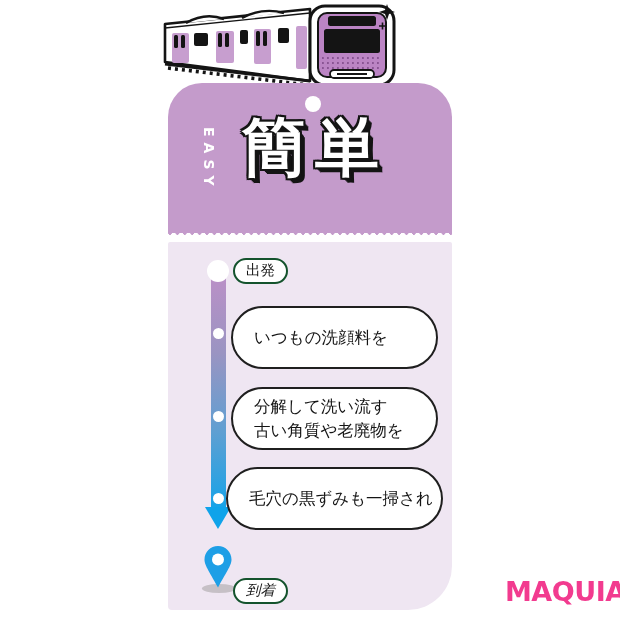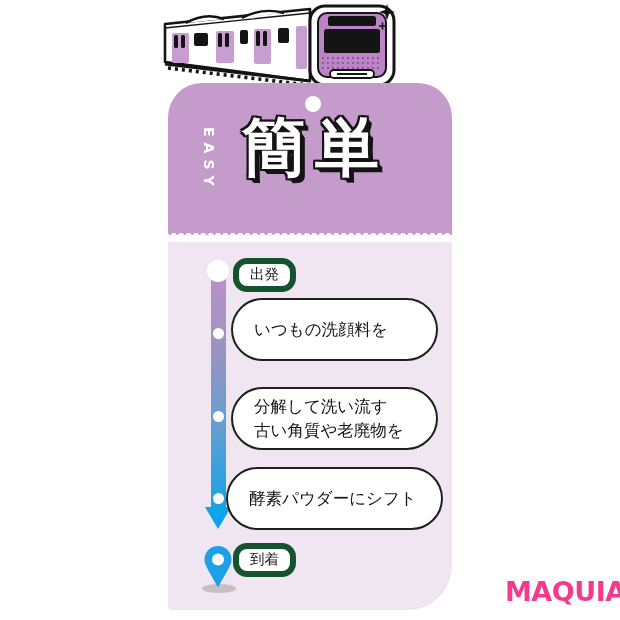--- a/index.html
+++ b/index.html
@@ -56,33 +56,33 @@
     border-left:13px solid transparent;border-right:13px solid transparent;
     border-top:22px solid #0FA3EA;
   }
   .tl-dot{width:11px;height:11px;border-radius:50%;background:#ffffff;left:213px;}
   .tl-dot.d1{top:328px;} .tl-dot.d2{top:411px;} .tl-dot.d3{top:493px;}
 
   .pin-shadow{left:202px;top:584px;width:34px;height:9px;border-radius:50%;background:#C6C0C6;}
   .pin{left:200px;top:545px;}
 
   .pill{
-    background:#ffffff;border:6px solid #14532d;border-radius:14px;
+    background:#ffffff;border:2px solid #14532d;border-radius:14px;
     padding:1px 11px 2px 11px;font-size:14.5px;line-height:1.3;color:#141414;white-space:nowrap;
   }
   .pill.start{left:233px;top:258px;}
-  .pill.end{left:233px;top:543px;}
+  .pill.end{left:233px;top:578px;font-style:italic;}
 
   .bubble{
     background:#ffffff;border:2.2px solid #1F1F1F;border-radius:32px;
     height:63px;display:flex;flex-direction:column;justify-content:center;
     padding-left:21px;box-sizing:border-box;
     font-size:16.5px;line-height:1.45;color:#141414;
   }
-  .bubble.b1{left:231px;top:298px;width:207px;gap:17px;}
+  .bubble.b1{left:231px;top:306px;width:207px;gap:17px;}
   .bubble.b2{left:231px;top:387px;width:207px;}
   .bubble.b3{left:226px;top:467px;width:217px;}
 
   .logo{
     left:505px;top:576px;font-size:27px;font-weight:700;letter-spacing:-0.5px;color:#F23B8F;
   }
 </style>
 </head>
 <body>
 
@@ -154,21 +154,21 @@
   <div class="abs pill start">出発</div>
 
   <div class="abs bubble b1">
     <span>いつもの洗顔料を</span>
   </div>
   <div class="abs bubble b2">
     <span>分解して洗い流す</span>
     <span>古い角質や老廃物を</span>
   </div>
   <div class="abs bubble b3">
-    <span>酵素パウダーにシフト</span>
+    <span>毛穴の黒ずみも一掃され</span>
   </div>
 
   <div class="abs pin-shadow"></div>
   <svg class="abs pin" style="width:36px;height:46px;" viewBox="0 0 36 46">
     <path d="M18,1 C10.4,1 4.5,7.1 4.5,14.6 C4.5,20.2 8.2,24.6 18,42.5 C27.8,24.6 31.5,20.2 31.5,14.6 C31.5,7.1 25.6,1 18,1 Z" fill="#1E9FE6"></path>
     <circle cx="18" cy="14.5" r="6" fill="#ffffff"></circle>
   </svg>
   <div class="abs pill end">到着</div>
 
   <div class="abs logo">MAQUIA</div>

